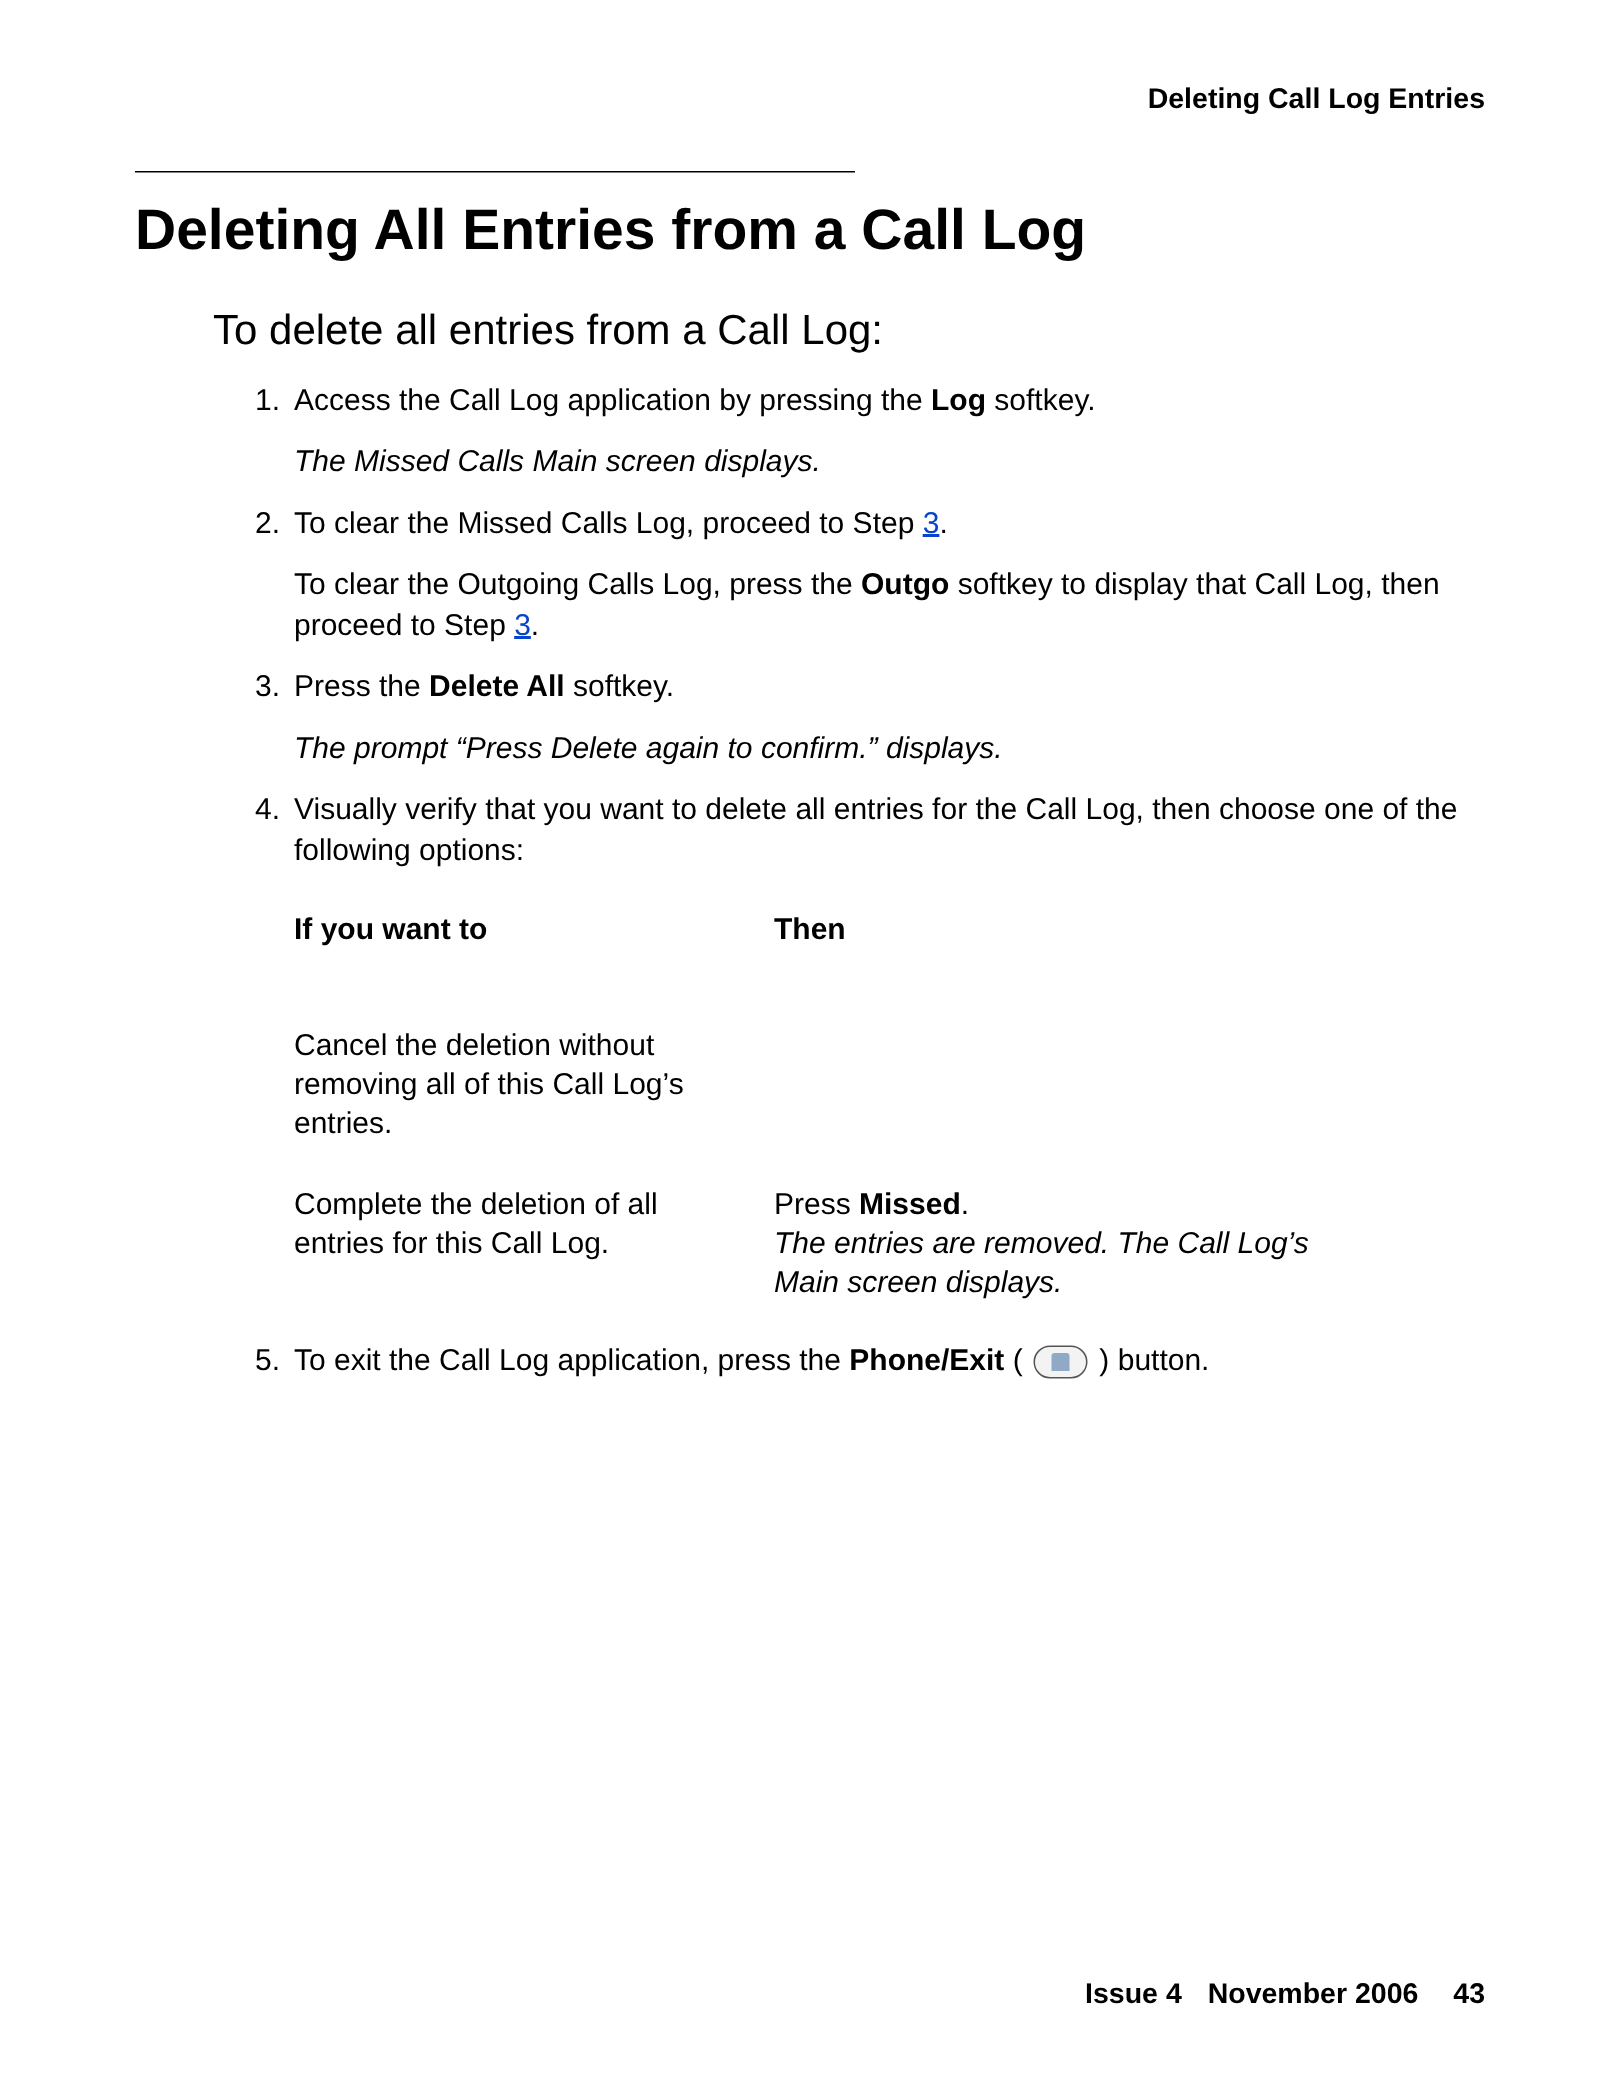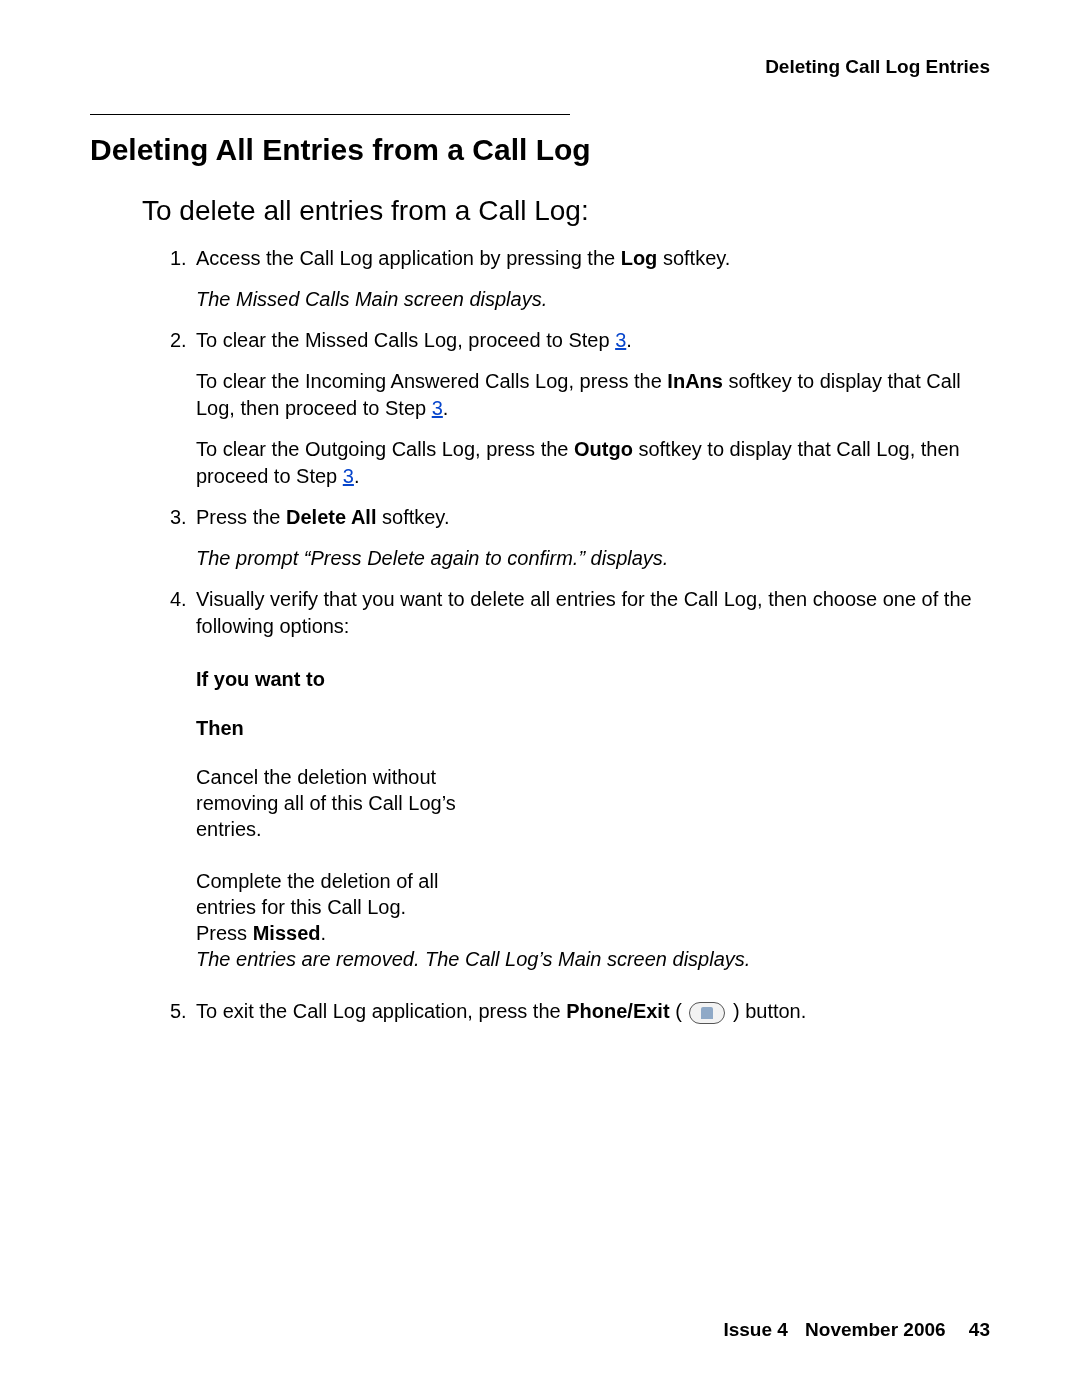--- a/index.html
+++ b/index.html
@@ -17,21 +17,21 @@
     margin-bottom: 36px;
   }
   .rule {
     border: none;
     border-top: 1.5px solid #000;
     width: 480px;
     margin-left: 0;
     margin-bottom: 18px;
   }
   h1.section-title {
-    font-size: 30px;
+    font-size: 38px;
     font-weight: bold;
     margin-bottom: 28px;
   }
   .intro {
     font-size: 28px;
     margin-left: 52px;
     margin-bottom: 18px;
   }
   ol.steps {
     list-style: none;
@@ -55,25 +55,25 @@
   }
   em.ital { font-style: italic; }
   a.steplink { color: #0645cc; text-decoration: underline; }
   strong.b { font-weight: bold; }
 
   .decision {
     margin-top: 26px;
     width: 720px;
     font-size: 20px;
   }
-  .decision .row { display: flex; flex-direction: column; }
+  .decision .row { display: flex; }
   .decision .col1 { width: 320px; padding-right: 24px; }
   .decision .col2 { flex: 1; }
   .decision .hdr { font-weight: bold; margin-bottom: 22px; }
-  .decision .body-row { margin-bottom: 26px; line-height: 1.3; }
+  .decision .body-row { margin-bottom: 26px; line-height: 1.3; margin-top: 28px; }
 
   .phone-icon {
     display: inline-block;
     vertical-align: middle;
     width: 36px;
     height: 22px;
     border: 1.5px solid #555;
     border-radius: 11px;
     position: relative;
     background: #f3f3f3;
@@ -117,23 +117,20 @@
     <li>
       <span class="num">1.</span>
       <span>Access the Call Log application by pressing the </span><strong class="b">Log</strong><span> softkey.</span>
       <div class="sub"><em class="ital">The Missed Calls Main screen displays.</em></div>
     </li>
 
     <li>
       <span class="num">2.</span>
       <span>To clear the Missed Calls Log, proceed to Step </span><a href="#" class="steplink">3</a><span>.</span>
       <div class="sub">
-        <span>To clear the Incoming Answered Calls Log, press the </span><strong class="b">InAns</strong><span> softkey to display that Call Log, then proceed to Step </span><a href="#" class="steplink">3</a><span>.</span>
-      </div>
-      <div class="sub">
         <span>To clear the Outgoing Calls Log, press the </span><strong class="b">Outgo</strong><span> softkey to display that Call Log, then proceed to Step </span><a href="#" class="steplink">3</a><span>.</span>
       </div>
     </li>
 
     <li>
       <span class="num">3.</span>
       <span>Press the </span><strong class="b">Delete All</strong><span> softkey.</span>
       <div class="sub"><em class="ital">The prompt “Press Delete again to confirm.” displays.</em></div>
     </li>
 

